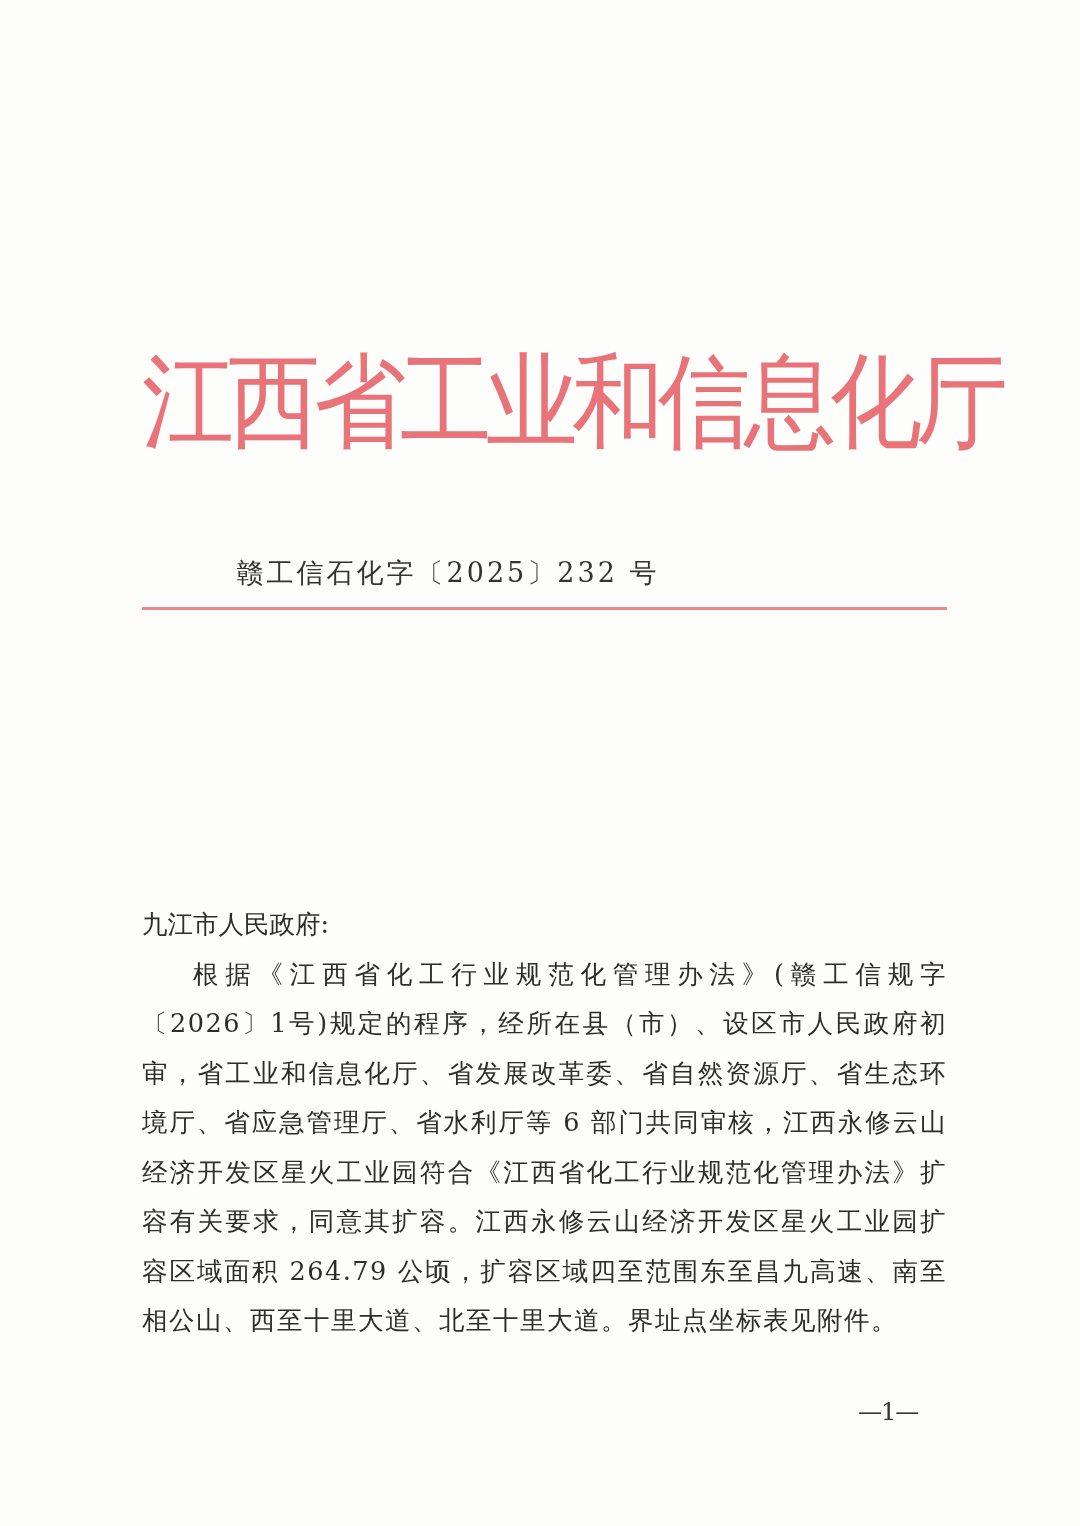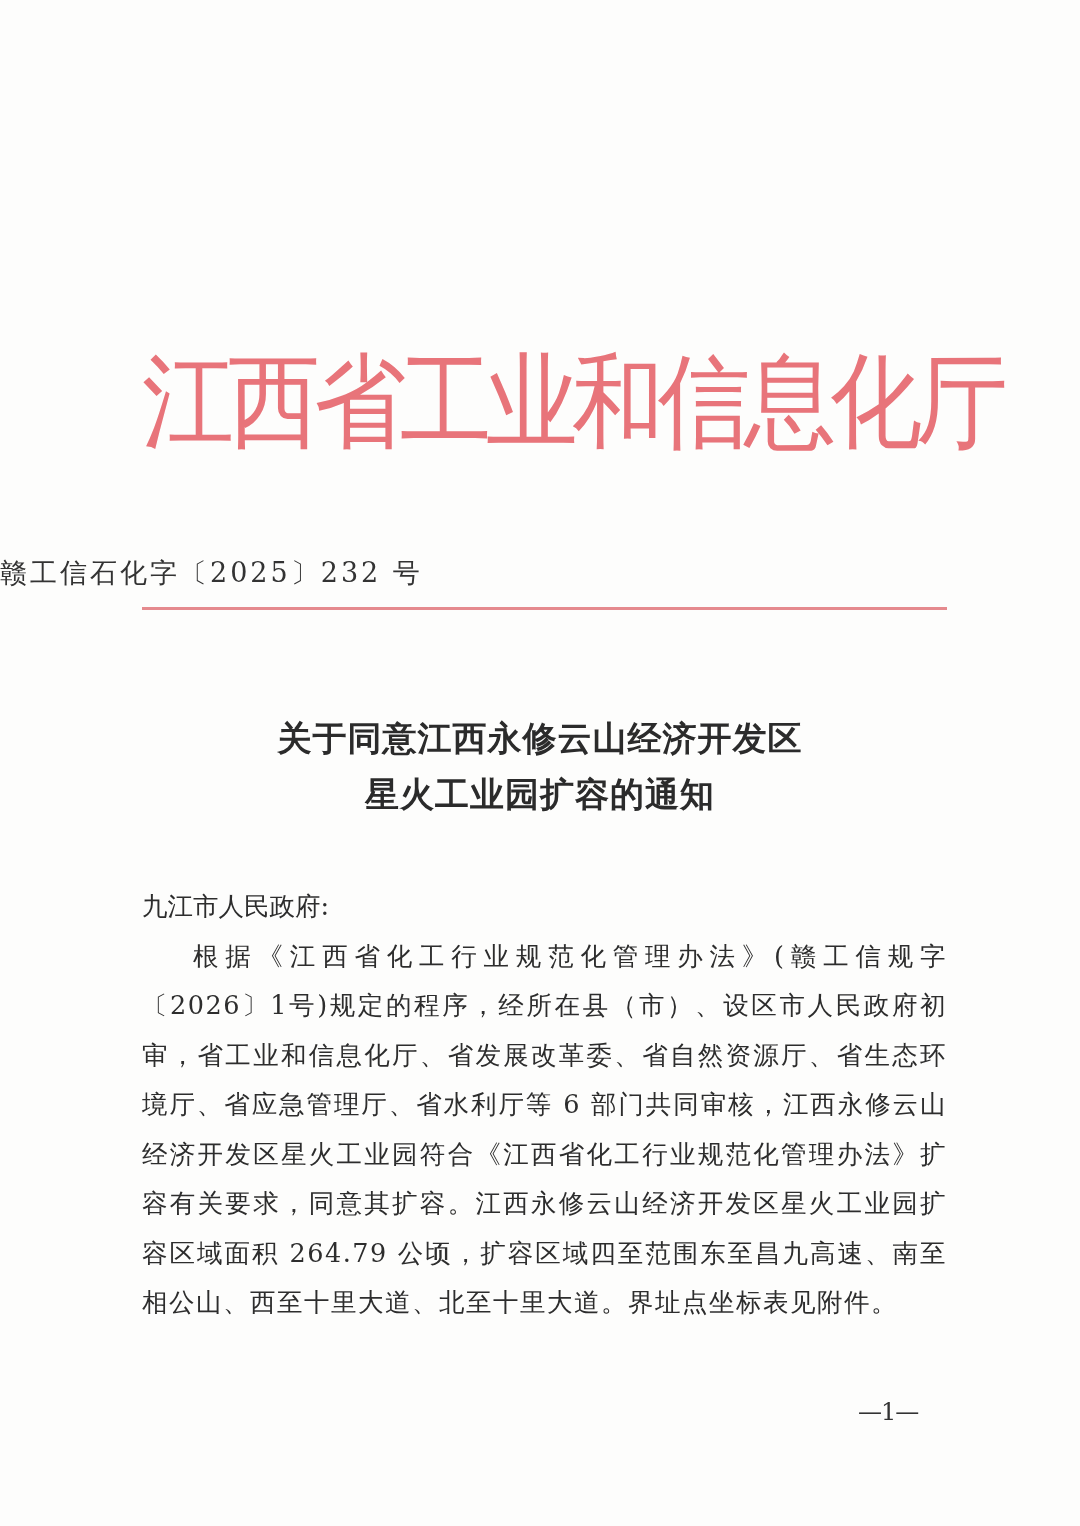--- a/index.html
+++ b/index.html
@@ -17,39 +17,39 @@
       display: flex; justify-content: space-between;
       color: #e8747a;
       font-family: "DejaVu Serif", serif;
       font-size: 92px; line-height: 120px;
       transform: scaleY(1.12);
       transform-origin: top left;
     }
     .org-title span { display: inline-block; width: 86px; text-align: center; }
     .doc-number {
       position: absolute; left: 0; width: 896px; top: 555px;
-      text-align: left;
+      text-align: center;
       font-size: 27px; letter-spacing: 3px;
       color: #333;
     }
     .red-rule {
       position: absolute; left: 142px; top: 607px; width: 805px; height: 3px;
       background: #e58a8e;
     }
     .notice-title {
       position: absolute; left: 0; width: 1080px; top: 710px;
       text-align: center;
       font-family: "DejaVu Serif", serif;
       font-weight: bold;
       font-size: 34px; line-height: 56px;
       color: #2b2b2b;
       letter-spacing: 1px;
     }
     .body-text {
-      position: absolute; left: 142px; top: 882px; width: 805px;
+      position: absolute; left: 142px; top: 900px; width: 805px;
       font-size: 25.5px; line-height: 49.5px;
       color: #2d2d2d;
     }
     .salutation { margin: 0; }
     .para { margin: 0; text-indent: 2em; text-align: justify; text-align-last: left; letter-spacing: 1.5px; }
     .page-number {
       position: absolute; left: 858px; top: 1398px;
       font-size: 24px; color: #333; letter-spacing: -1px;
     }
   </style>
@@ -67,24 +67,20 @@
     <span>信</span>
     <span>息</span>
     <span>化</span>
     <span>厅</span>
   </div>
 
   <div class="doc-number">赣工信石化字〔2025〕232 号</div>
 
   <div class="red-rule"></div>
 
-  <div class="notice-title">
-    <div>关于同意江西永修云山经济开发区</div>
-    <div>星火工业园扩容的通知</div>
-  </div>
 
   <div class="body-text">
     <p class="salutation">九江市人民政府:</p>
     <p class="para">根据《江西省化工行业规范化管理办法》(赣工信规字〔2026〕1号)规定的程序，经所在县（市）、设区市人民政府初审，省工业和信息化厅、省发展改革委、省自然资源厅、省生态环境厅、省应急管理厅、省水利厅等 6 部门共同审核，江西永修云山经济开发区星火工业园符合《江西省化工行业规范化管理办法》扩容有关要求，同意其扩容。江西永修云山经济开发区星火工业园扩容区域面积 264.79 公顷，扩容区域四至范围东至昌九高速、南至相公山、西至十里大道、北至十里大道。界址点坐标表见附件。</p>
   </div>
 
   <div class="page-number">—1—</div>
 </div>
 
 </body></html>

